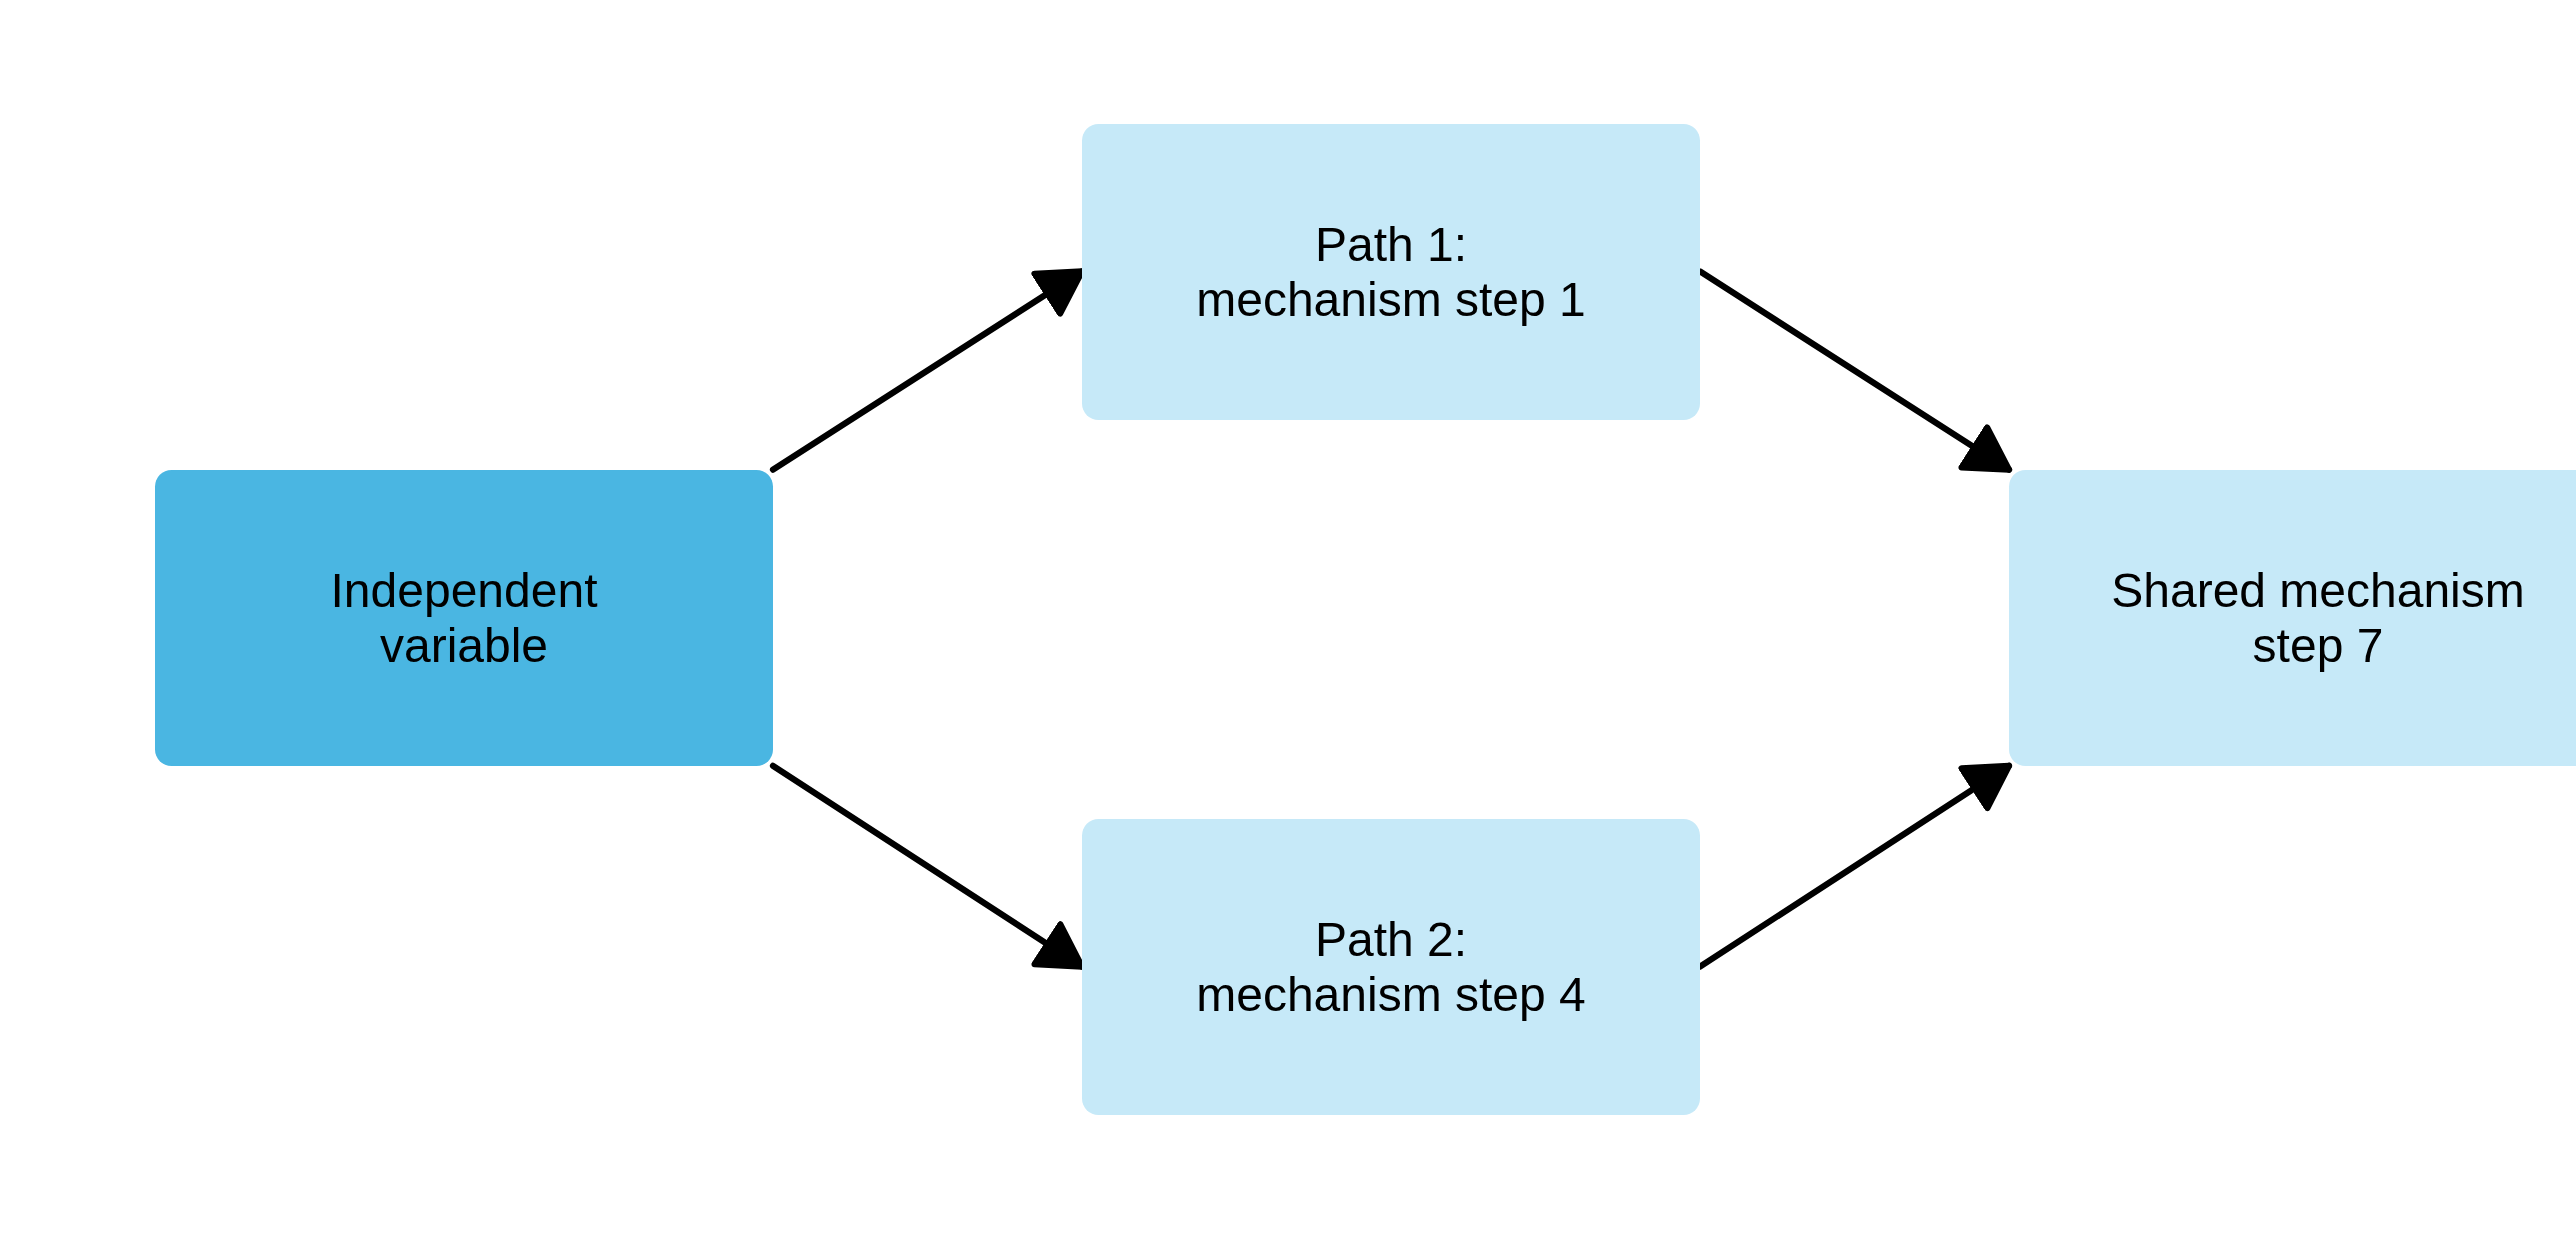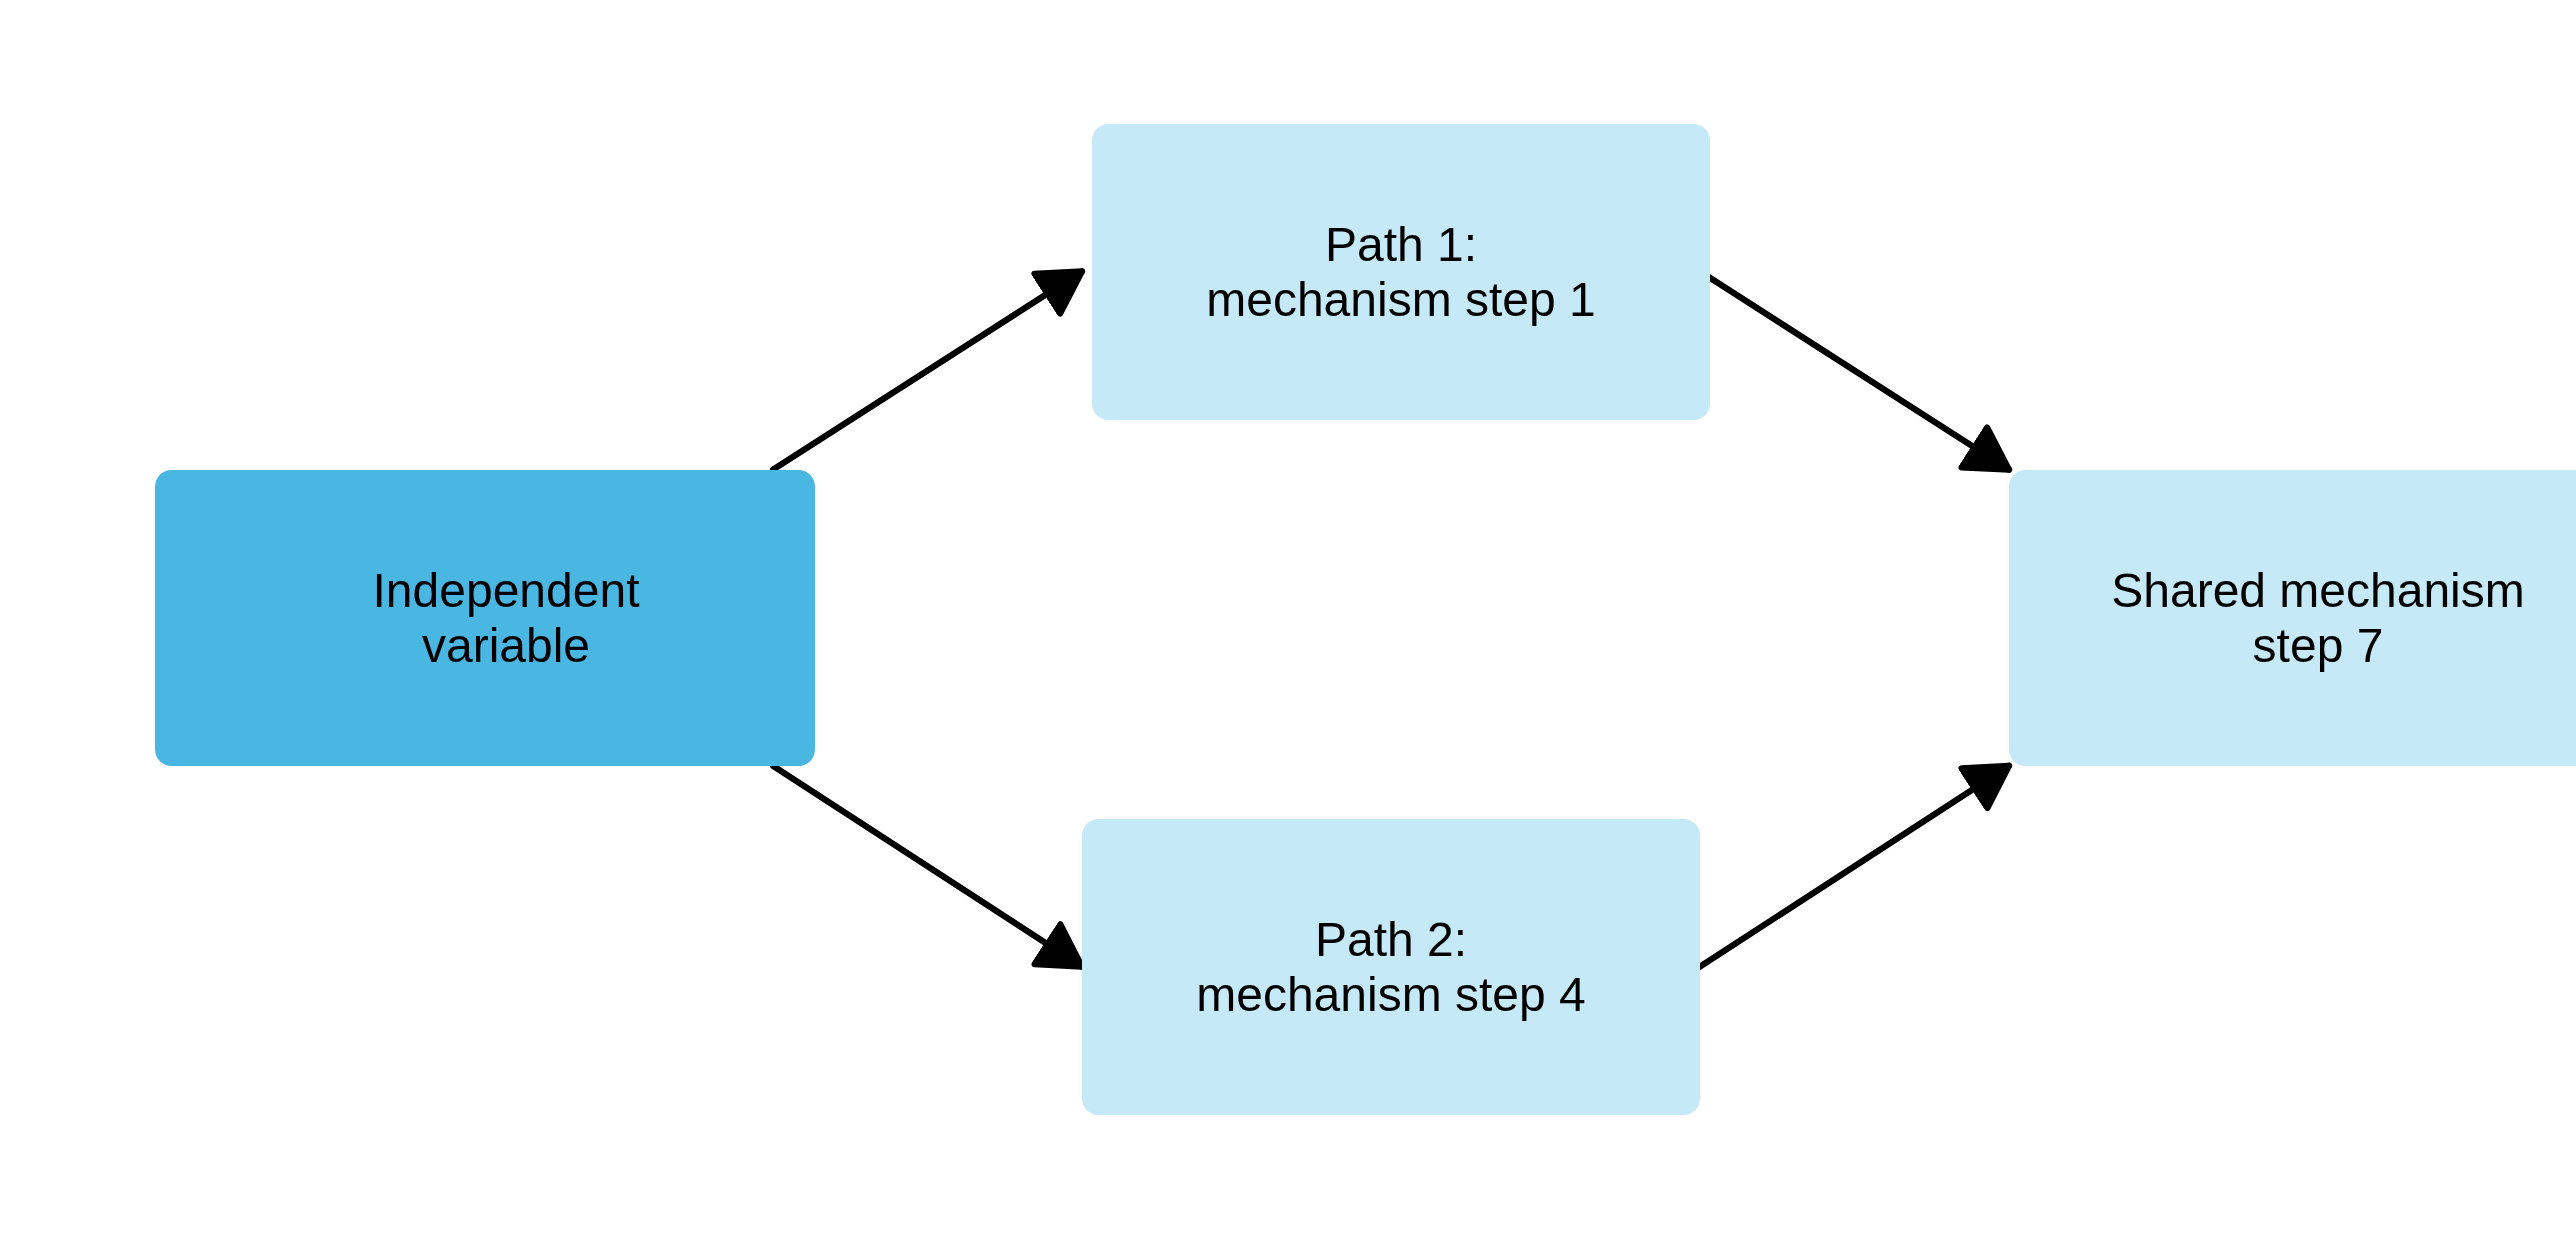--- a/index.html
+++ b/index.html
@@ -31,25 +31,25 @@
     border-radius: 16.5px;
     display: flex;
     align-items: center;
     justify-content: center;
     text-align: center;
     font-size: 48px;
     line-height: 55px;
     color: var(--text, #000000);
     white-space: pre-line;
   }
-  .node.primary   { background: var(--primary, #4AB6E2); padding-left: 42px; }
+  .node.primary   { background: var(--primary, #4AB6E2); }
   .node.secondary { background: var(--secondary, #C6E9F8); }
 
   .node-independent { left: 155px;  top: 470px;  }
-  .node-path1       { left: 1082px; top: 124px; margin-left: 10px;  }
+  .node-path1       { left: 1082px; top: 124px;  }
   .node-path2       { left: 1082px; top: 819px; }
   .node-shared      { left: 2009px; top: 470px;  }
 
   .edge {
     stroke: var(--arrow, #000000);
     stroke-width: 12px;
     stroke-linecap: round;
     fill: none;
   }
 </style>

